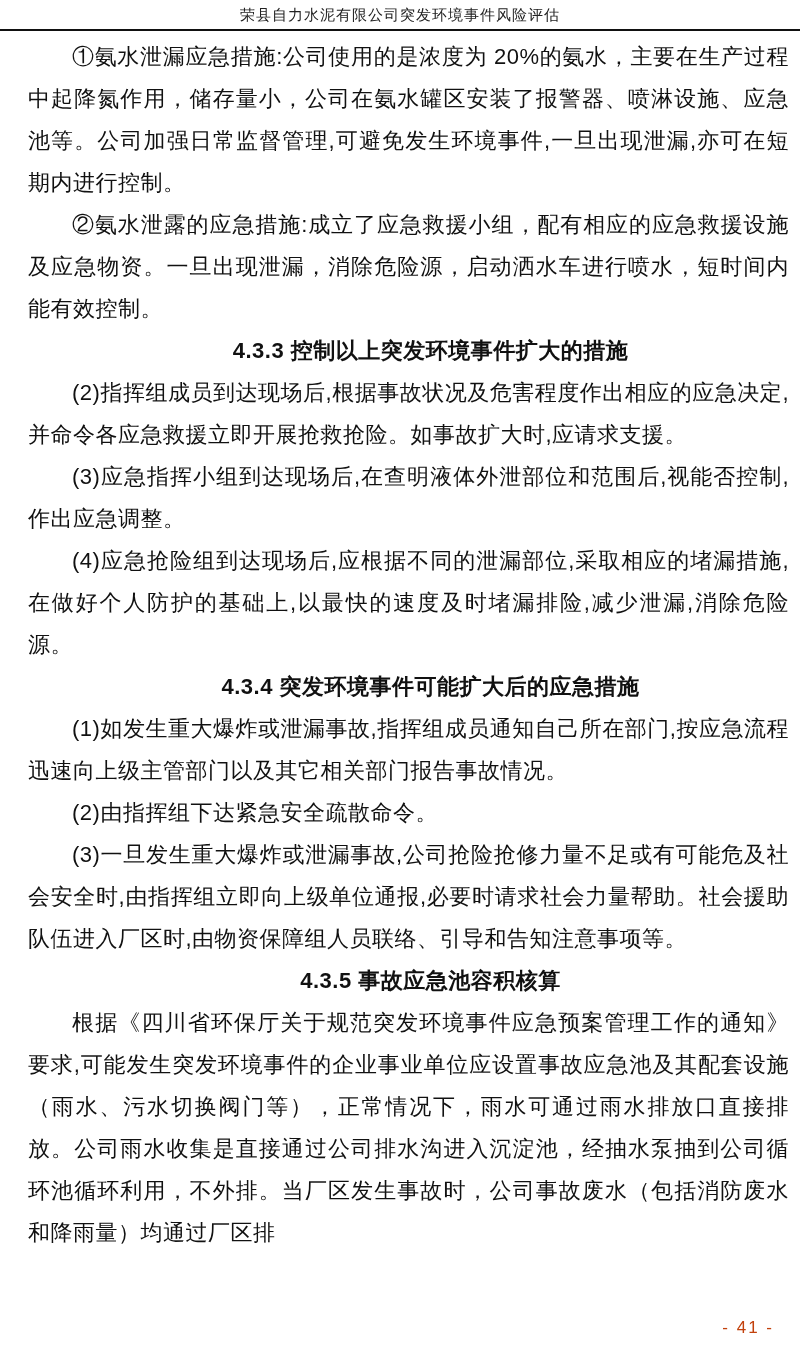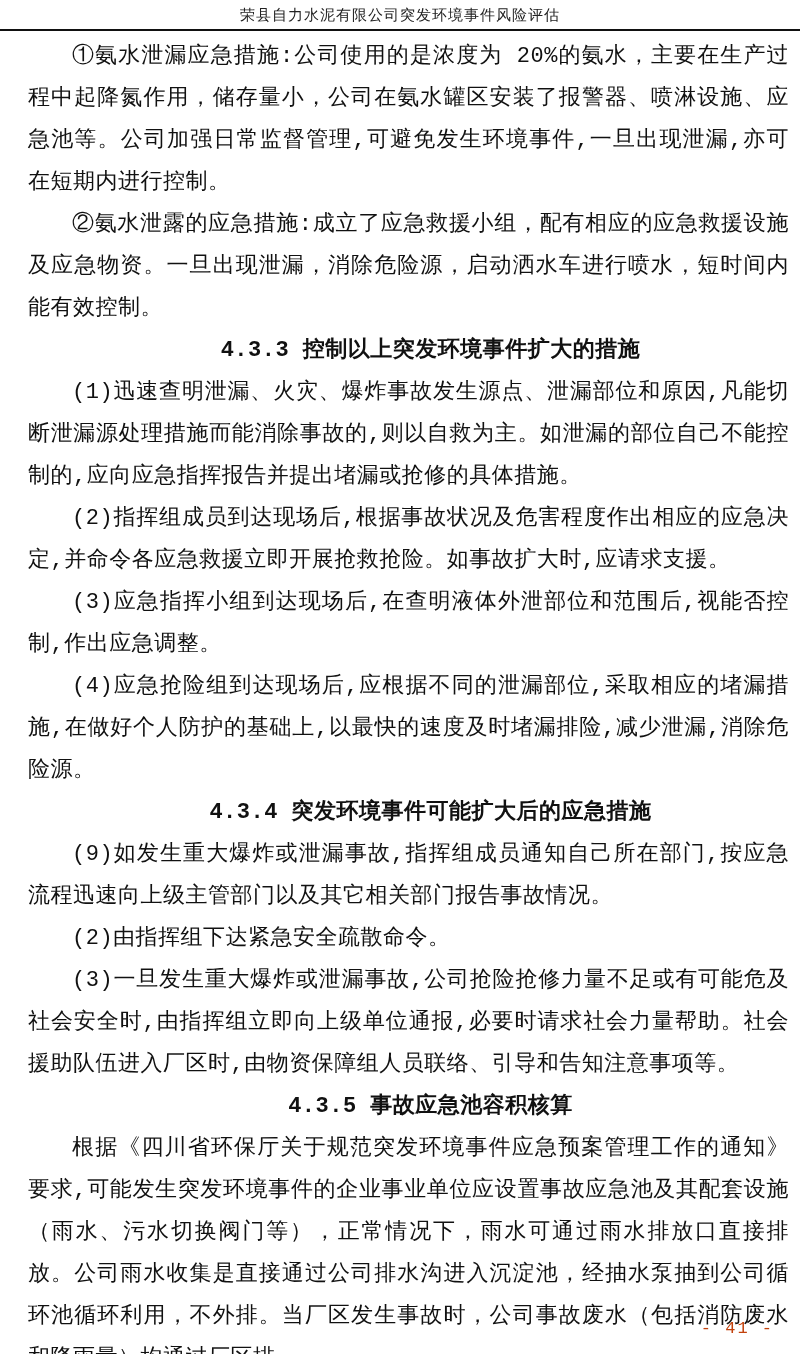--- a/index.html
+++ b/index.html
@@ -6,21 +6,21 @@
     margin: 0;
     padding: 0;
     background: #ffffff;
   }
   .page {
     position: relative;
     width: 800px;
     height: 1354px;
     background: #ffffff;
     color: #111111;
-    font-family: Liberation Mono, monospace;
+    font-family: Liberation Sans, sans-serif;
     overflow: hidden;
     box-sizing: border-box;
   }
   .running-header {
     padding-top: 6px;
     text-align: center;
     font-size: 15px;
     letter-spacing: 1px;
     color: #222222;
   }
@@ -65,26 +65,25 @@
 <div class="page">
 
   <div class="running-header">荣县自力水泥有限公司突发环境事件风险评估</div>
 
   <hr class="header-rule">
 
   <div class="content">
     <p>①氨水泄漏应急措施:公司使用的是浓度为 20%的氨水，主要在生产过程中起降氮作用，储存量小，公司在氨水罐区安装了报警器、喷淋设施、应急池等。公司加强日常监督管理,可避免发生环境事件,一旦出现泄漏,亦可在短期内进行控制。</p>
     <p>②氨水泄露的应急措施:成立了应急救援小组，配有相应的应急救援设施及应急物资。一旦出现泄漏，消除危险源，启动洒水车进行喷水，短时间内能有效控制。</p>
     <h3>4.3.3 控制以上突发环境事件扩大的措施</h3>
-    <p>(1)迅速查明泄漏、火灾、爆炸事故发生源点、泄漏部位和原因,凡能切断泄漏源处理措施而能消除事故的,则以自救为主。如泄漏的部位自己不能控制的,应向应急指挥报告并提出堵漏或抢修的具体措施。</p>
     <p>(2)指挥组成员到达现场后,根据事故状况及危害程度作出相应的应急决定,并命令各应急救援立即开展抢救抢险。如事故扩大时,应请求支援。</p>
     <p>(3)应急指挥小组到达现场后,在查明液体外泄部位和范围后,视能否控制,作出应急调整。</p>
     <p>(4)应急抢险组到达现场后,应根据不同的泄漏部位,采取相应的堵漏措施,在做好个人防护的基础上,以最快的速度及时堵漏排险,减少泄漏,消除危险源。</p>
     <h3>4.3.4 突发环境事件可能扩大后的应急措施</h3>
-    <p>(9)如发生重大爆炸或泄漏事故,指挥组成员通知自己所在部门,按应急流程迅速向上级主管部门以及其它相关部门报告事故情况。</p>
+    <p>(1)如发生重大爆炸或泄漏事故,指挥组成员通知自己所在部门,按应急流程迅速向上级主管部门以及其它相关部门报告事故情况。</p>
     <p>(2)由指挥组下达紧急安全疏散命令。</p>
     <p>(3)一旦发生重大爆炸或泄漏事故,公司抢险抢修力量不足或有可能危及社会安全时,由指挥组立即向上级单位通报,必要时请求社会力量帮助。社会援助队伍进入厂区时,由物资保障组人员联络、引导和告知注意事项等。</p>
     <h3>4.3.5 事故应急池容积核算</h3>
     <p>根据《四川省环保厅关于规范突发环境事件应急预案管理工作的通知》要求,可能发生突发环境事件的企业事业单位应设置事故应急池及其配套设施（雨水、污水切换阀门等），正常情况下，雨水可通过雨水排放口直接排放。公司雨水收集是直接通过公司排水沟进入沉淀池，经抽水泵抽到公司循环池循环利用，不外排。当厂区发生事故时，公司事故废水（包括消防废水和降雨量）均通过厂区排</p>
   </div>
 
   <div class="page-number">- 41 -</div>
 
 </div>
 

